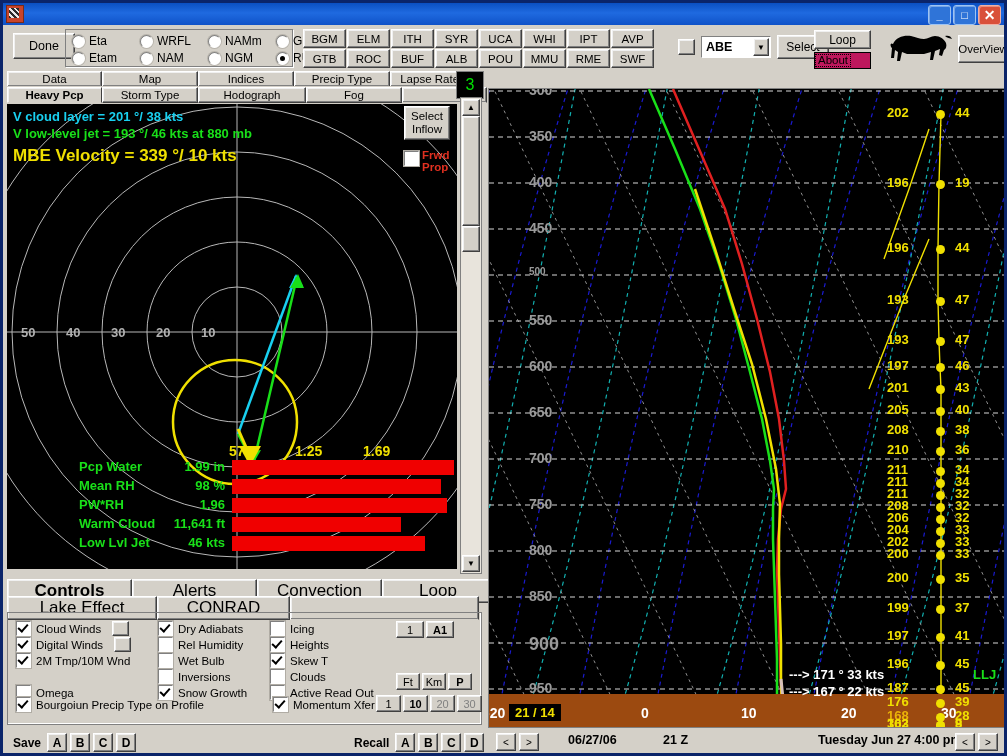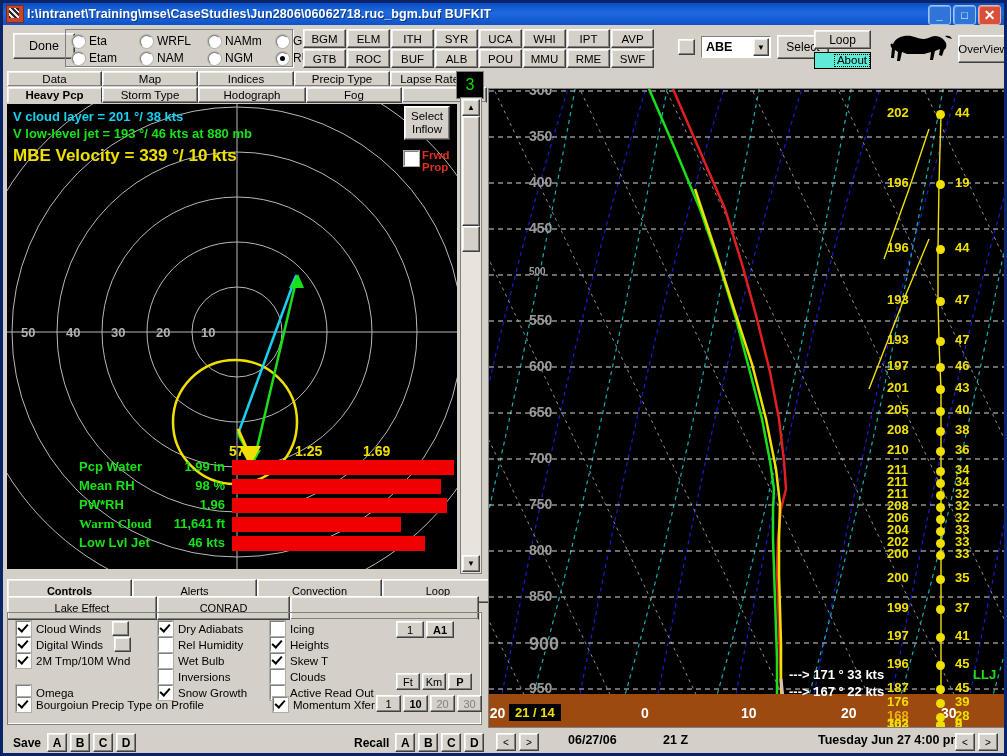--- a/index.html
+++ b/index.html
@@ -76,22 +76,22 @@
     width:70px;height:22px;background:#fff;border-top:1px solid #808080;
     border-left:1px solid #808080;border-right:1px solid #fff;border-bottom:1px solid #fff;
     box-shadow:0 0 0 1px #d4d0c8;display:flex;align-items:center;box-sizing:border-box;
   }
   #combo .cv{flex:1;font-size:12.5px;font-weight:bold;padding-left:4px;}
   #combo .arrow{width:16px;height:18px;margin-right:1px;font-size:8px;}
   #select-btn{width:52px;height:24px;font-size:12px;}
   #loop-btn{position:absolute;left:808px;top:3px;width:57px;height:19px;font-size:12px;}
   #about-btn{
     position:absolute;left:808px;top:25px;width:57px;height:17px;font-size:11.5px;
-    border:1px solid #000;background:#5eead4;display:flex;align-items:center;
-    justify-content:flex-end;cursor:pointer;box-sizing:border-box;
+    border:1px solid #000;background:#be185d;display:flex;align-items:center;
+    justify-content:flex-start;cursor:pointer;box-sizing:border-box;
   }
   #about-btn span{border:1px dotted #000;padding:0 2px;line-height:11px;}
   #bison{position:absolute;left:879px;top:3px;width:70px;height:38px;}
   #overview-btn{position:absolute;left:952px;top:8px;width:50px;height:28px;font-size:11.5px;}
 
   
   #tabs-top{position:absolute;left:4px;top:68px;display:flex;}
   .tabA{height:15px;font-size:11.5px;border-bottom:none;}
   #tabs-bot{position:absolute;left:4px;top:84px;display:flex;}
   .tabB{height:16px;font-size:11.5px;}
@@ -117,21 +117,21 @@
   #vscroll{position:absolute;left:457px;top:94px;width:22px;height:477px;background:#e8e4dc;
     border:1px solid #808080;box-sizing:border-box;}
   .sb-btn{position:absolute;left:1px;width:18px;height:17px;font-size:8px;}
   #sb-up{top:1px;} #sb-down{bottom:1px;}
   #sb-thumb{position:absolute;left:1px;top:18px;width:18px;height:110px;}
   #sb-thumb2{position:absolute;left:1px;top:128px;width:18px;height:26px;}
 
   
   #ctabs1{position:absolute;left:4px;top:576px;display:flex;}
   #ctabs2{position:absolute;left:4px;top:593px;display:flex;justify-content:flex-end;}
-  .ctab{height:24px;font-size:11px;}
+  .ctab{height:24px;font-size:17px;}
   .ctab.active{font-weight:bold;}
   #ctrl-panel{
     position:absolute;left:4px;top:609px;width:475px;height:113px;
     border:1px solid #808080;box-shadow:inset -1px -1px 0 #fff;box-sizing:border-box;
   }
   .cb-row{position:absolute;display:flex;align-items:center;gap:5px;font-size:11.5px;}
   .cbox{
     width:13px;height:13px;background:#fff;position:relative;flex:0 0 auto;cursor:pointer;
     border-top:1px solid #808080;border-left:1px solid #808080;
     border-right:1px solid #fff;border-bottom:1px solid #fff;
@@ -163,21 +163,20 @@
   #navz{position:absolute;left:175px;top:3px;font-size:12.5px;font-weight:bold;}
   #navday{position:absolute;left:330px;top:3px;font-size:12.5px;font-weight:bold;}
 </style>
 </head>
 <body>
 
 <div id="app">
 
   <div id="titlebar">
     <div class="tb-icon"></div>
-    <div class="tb-text">I:\intranet\Training\mse\CaseStudies\Jun2806\06062718.ruc_bgm.buf BUFKIT</div>
     <div id="tb-buttons">
       <div class="tbbtn">_</div>
       <div class="tbbtn">□</div>
       <div class="tbbtn close">✕</div>
     </div>
   </div>
 
   <div id="toolbar">
     <div id="done-btn" class="w95">Done</div>
 
@@ -322,21 +321,21 @@
     <div id="hodo-bars">
         <div class="hodo-txt" style="left:72px;top:355px;color:#19e019;font-size:13px;">Pcp Water</div>
         <div class="hodo-txt" style="left:150px;top:355px;width:68px;text-align:right;color:#19e019;font-size:13px;">1.99 in</div>
         <div style="position:absolute;left:225px;top:356px;height:15px;background:#f00000;width:222px;"></div>
         <div class="hodo-txt" style="left:72px;top:374px;color:#19e019;font-size:13px;">Mean RH</div>
         <div class="hodo-txt" style="left:150px;top:374px;width:68px;text-align:right;color:#19e019;font-size:13px;">98 %</div>
         <div style="position:absolute;left:225px;top:375px;height:15px;background:#f00000;width:209px;"></div>
         <div class="hodo-txt" style="left:72px;top:393px;color:#19e019;font-size:13px;">PW*RH</div>
         <div class="hodo-txt" style="left:150px;top:393px;width:68px;text-align:right;color:#19e019;font-size:13px;">1.96</div>
         <div style="position:absolute;left:225px;top:394px;height:15px;background:#f00000;width:215px;"></div>
-        <div class="hodo-txt" style="left:72px;top:412px;color:#19e019;font-size:13px;font-family:Liberation Serif, serif;">Warm Cloud</div>
+        <div class="hodo-txt" style="left:72px;top:412px;color:#19e019;font-size:13px;">Warm Cloud</div>
         <div class="hodo-txt" style="left:150px;top:412px;width:68px;text-align:right;color:#19e019;font-size:13px;">11,641 ft</div>
         <div style="position:absolute;left:225px;top:413px;height:15px;background:#f00000;width:169px;"></div>
         <div class="hodo-txt" style="left:72px;top:431px;color:#19e019;font-size:13px;">Low Lvl Jet</div>
         <div class="hodo-txt" style="left:150px;top:431px;width:68px;text-align:right;color:#19e019;font-size:13px;">46 kts</div>
         <div style="position:absolute;left:225px;top:432px;height:15px;background:#f00000;width:193px;"></div>
       </div>
   </div>
 
   <div id="select-inflow" class="w95">
     <span>Select</span>

